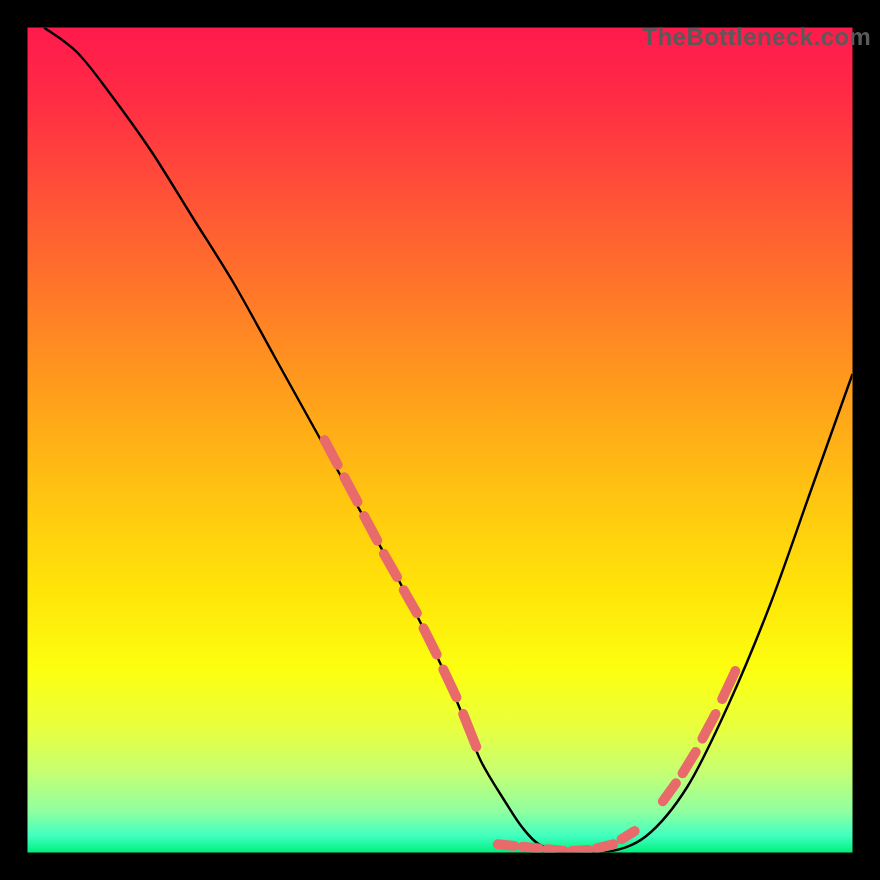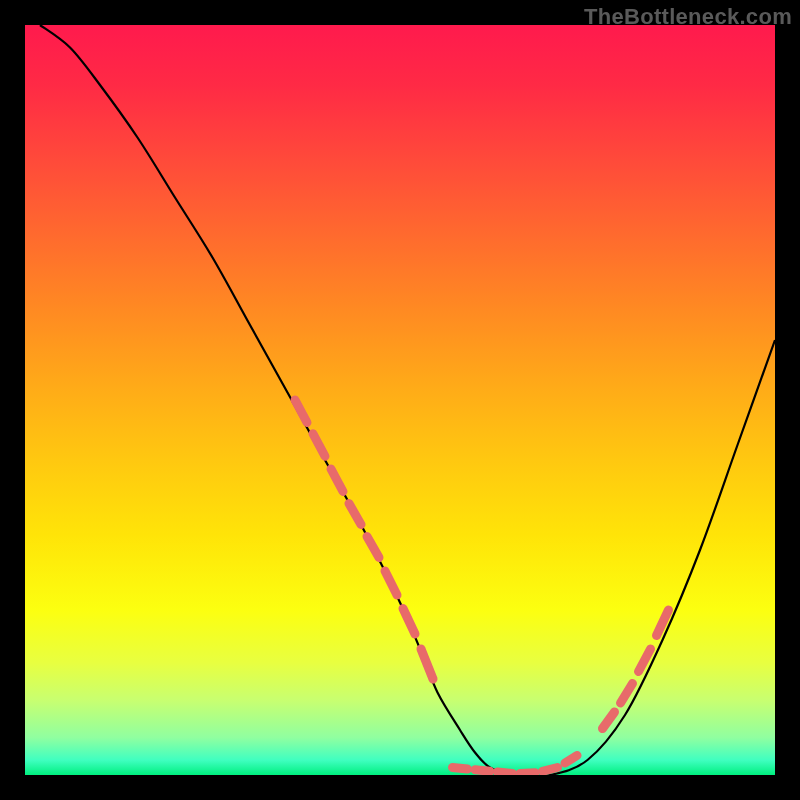--- a/index.html
+++ b/index.html
@@ -28,21 +28,21 @@
       #fcff10 78%,
       #e8ff40 85%,
       #c8ff70 90%,
       #90ffa0 95%,
       #40ffc0 98%,
       #00ef7f 100%
     );
   }
   .watermark {
     position: absolute;
-    top: 4px;
+    top: 21px;
     right: 8px;
     font-family: Arial, Helvetica, sans-serif;
     font-size: 22px;
     font-weight: 600;
     color: #5a5a5a;
     letter-spacing: 0.3px;
     z-index: 10;
   }
   svg.curve {
     position: absolute;

